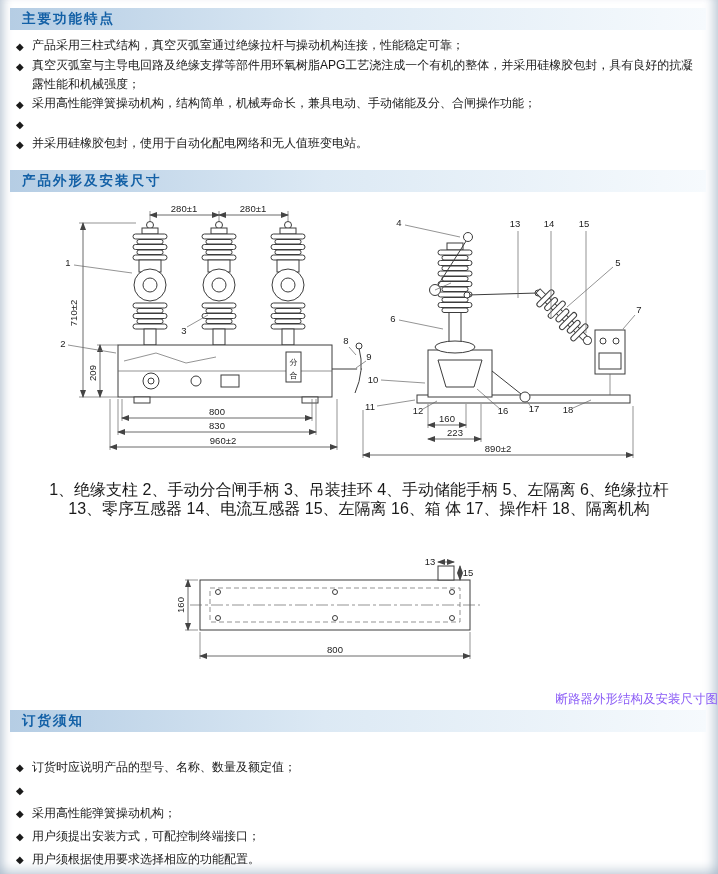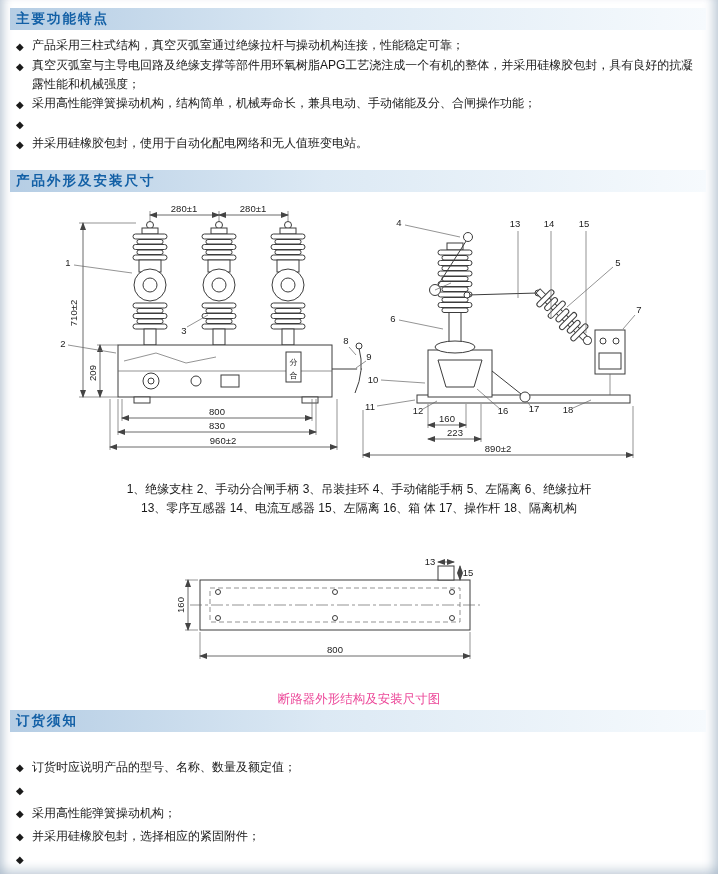--- a/index.html
+++ b/index.html
@@ -3,27 +3,27 @@
 <meta charset="utf-8">
 <style>
   html,body{margin:0;padding:0;}
   body{font-family:"Liberation Sans","DejaVu Sans",sans-serif;background:#e8eef3;}
   .page{position:relative;width:718px;height:874px;background:#fff;overflow:hidden;
         box-shadow:inset 10px 0 8px -6px rgba(150,170,190,.55),
                    inset -12px 0 10px -7px rgba(150,170,190,.55),
                    inset 0 -12px 10px -7px rgba(150,170,190,.45);}
   .sec-header{position:absolute;left:10px;right:12px;height:22px;line-height:22px;
         background:linear-gradient(to right,#b5cde4 0%,#dce9f4 45%,#f6fafd 100%);
-        color:#1360a6;font-weight:bold;font-size:13.5px;padding-left:6px;letter-spacing:2px;}
+        color:#1360a6;font-weight:bold;font-size:13.5px;padding-left:12px;letter-spacing:2px;}
   .bullets{position:absolute;left:16px;right:14px;font-size:12px;line-height:19px;color:#1a1a1a;}
   .bullets.wide{line-height:22px;}
   .bullet-row{display:flex;}
   .bullet-row .dm{flex:0 0 16px;font-size:10px;padding-top:1px;}
-  .parts{position:absolute;left:0;right:0;text-align:center;font-size:12px;line-height:19px;color:#1a1a1a;}
-  .caption{position:absolute;left:0;right:0;text-align:center;font-size:12.5px;color:#ec4899;}
+  .parts{position:absolute;left:0;right:0;text-align:center;font-size:16px;line-height:19px;color:#1a1a1a;}
+  .caption{position:absolute;left:0;right:0;text-align:right;font-size:12.5px;color:#8b5cf6;}
   svg{position:absolute;overflow:visible;}
   svg text{font-family:"Liberation Sans","DejaVu Sans",sans-serif;}
   .ln{stroke:#3c3c3c;stroke-width:1;fill:#fff;}
   .thin{stroke:#666;stroke-width:.7;fill:none;}
   .dimln{stroke:#444;stroke-width:.8;fill:none;}
   .dim{font-size:9.5px;fill:#222;text-anchor:middle;}
   .co{font-size:9.5px;fill:#222;text-anchor:middle;}
   .tiny{font-size:8px;fill:#222;}
 </style>
 </head>
@@ -381,20 +381,21 @@
       </div>
     <div class="bullet-row">
       <span class="dm">◆</span>
       </div>
     <div class="bullet-row">
       <span class="dm">◆</span>
       <span>采用高性能弹簧操动机构；</span>
       </div>
     <div class="bullet-row">
       <span class="dm">◆</span>
-      <span>并采用硅橡胶包封，选择相应的紧固附件；</span>
-      </div>
-    <div class="bullet-row">
-      <span class="dm">◆</span>
+      <span>用户须提出安装方式，可配控制终端接口；</span>
+      </div>
+    <div class="bullet-row">
+      <span class="dm">◆</span>
+      <span>用户须根据使用要求选择相应的功能配置。</span>
       </div>
   </div>
 
 </div>
 
 </body></html>

